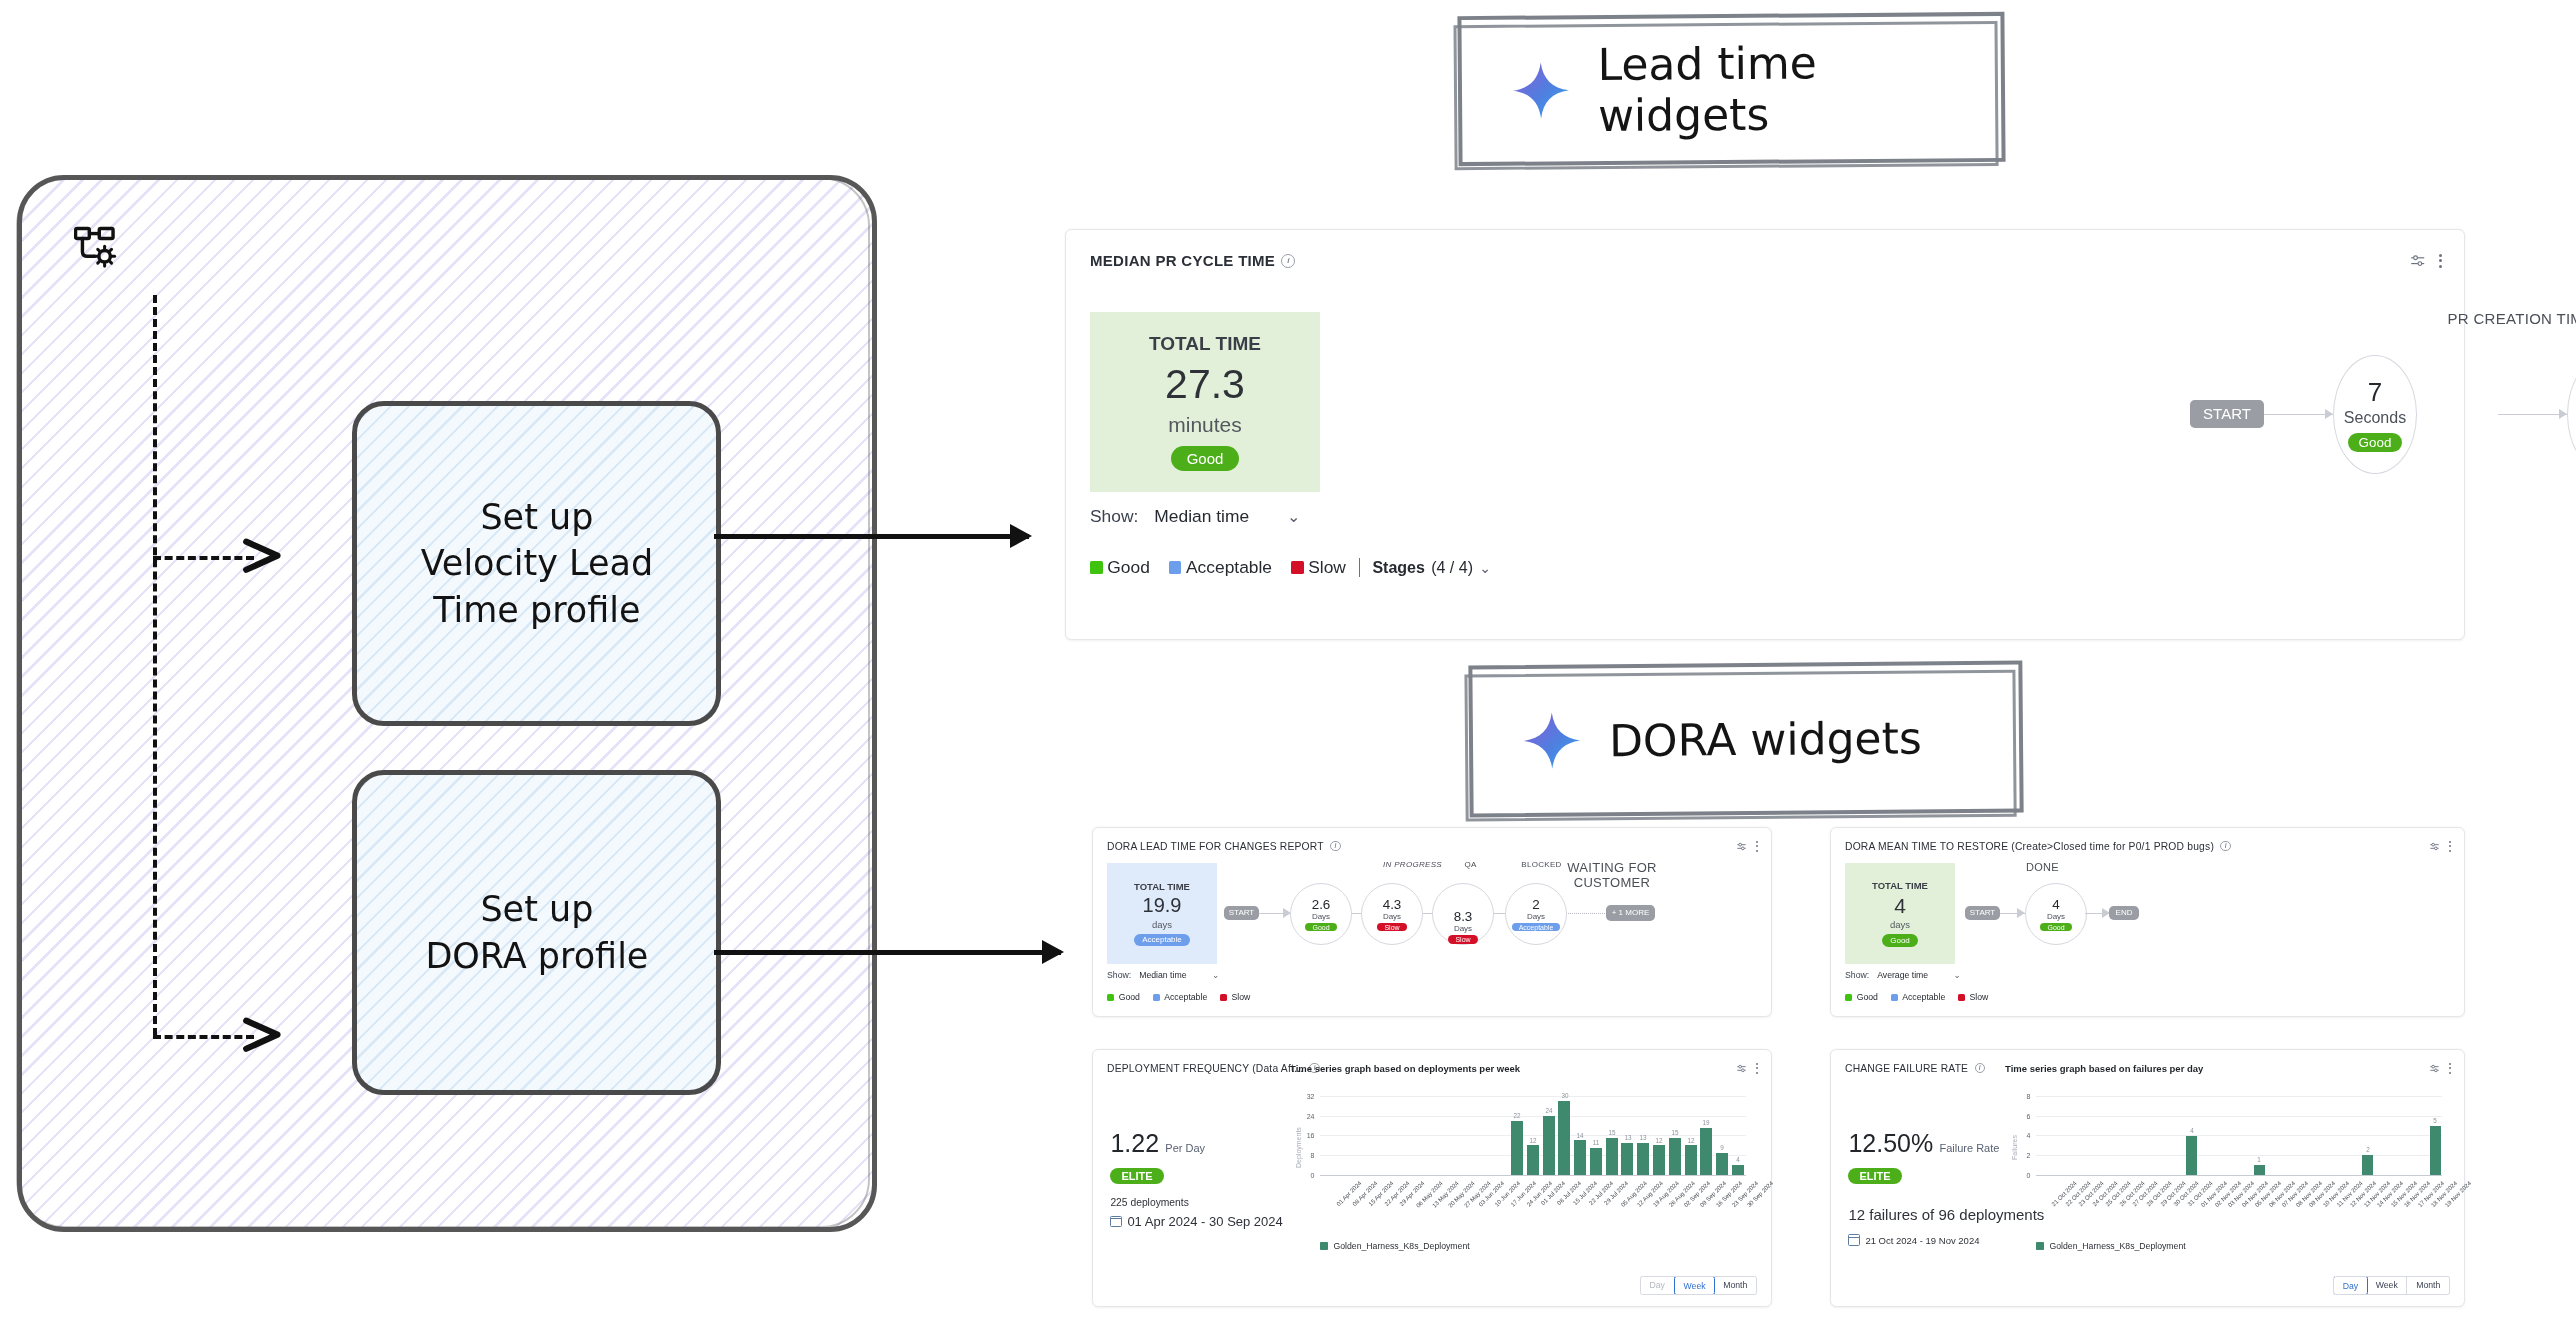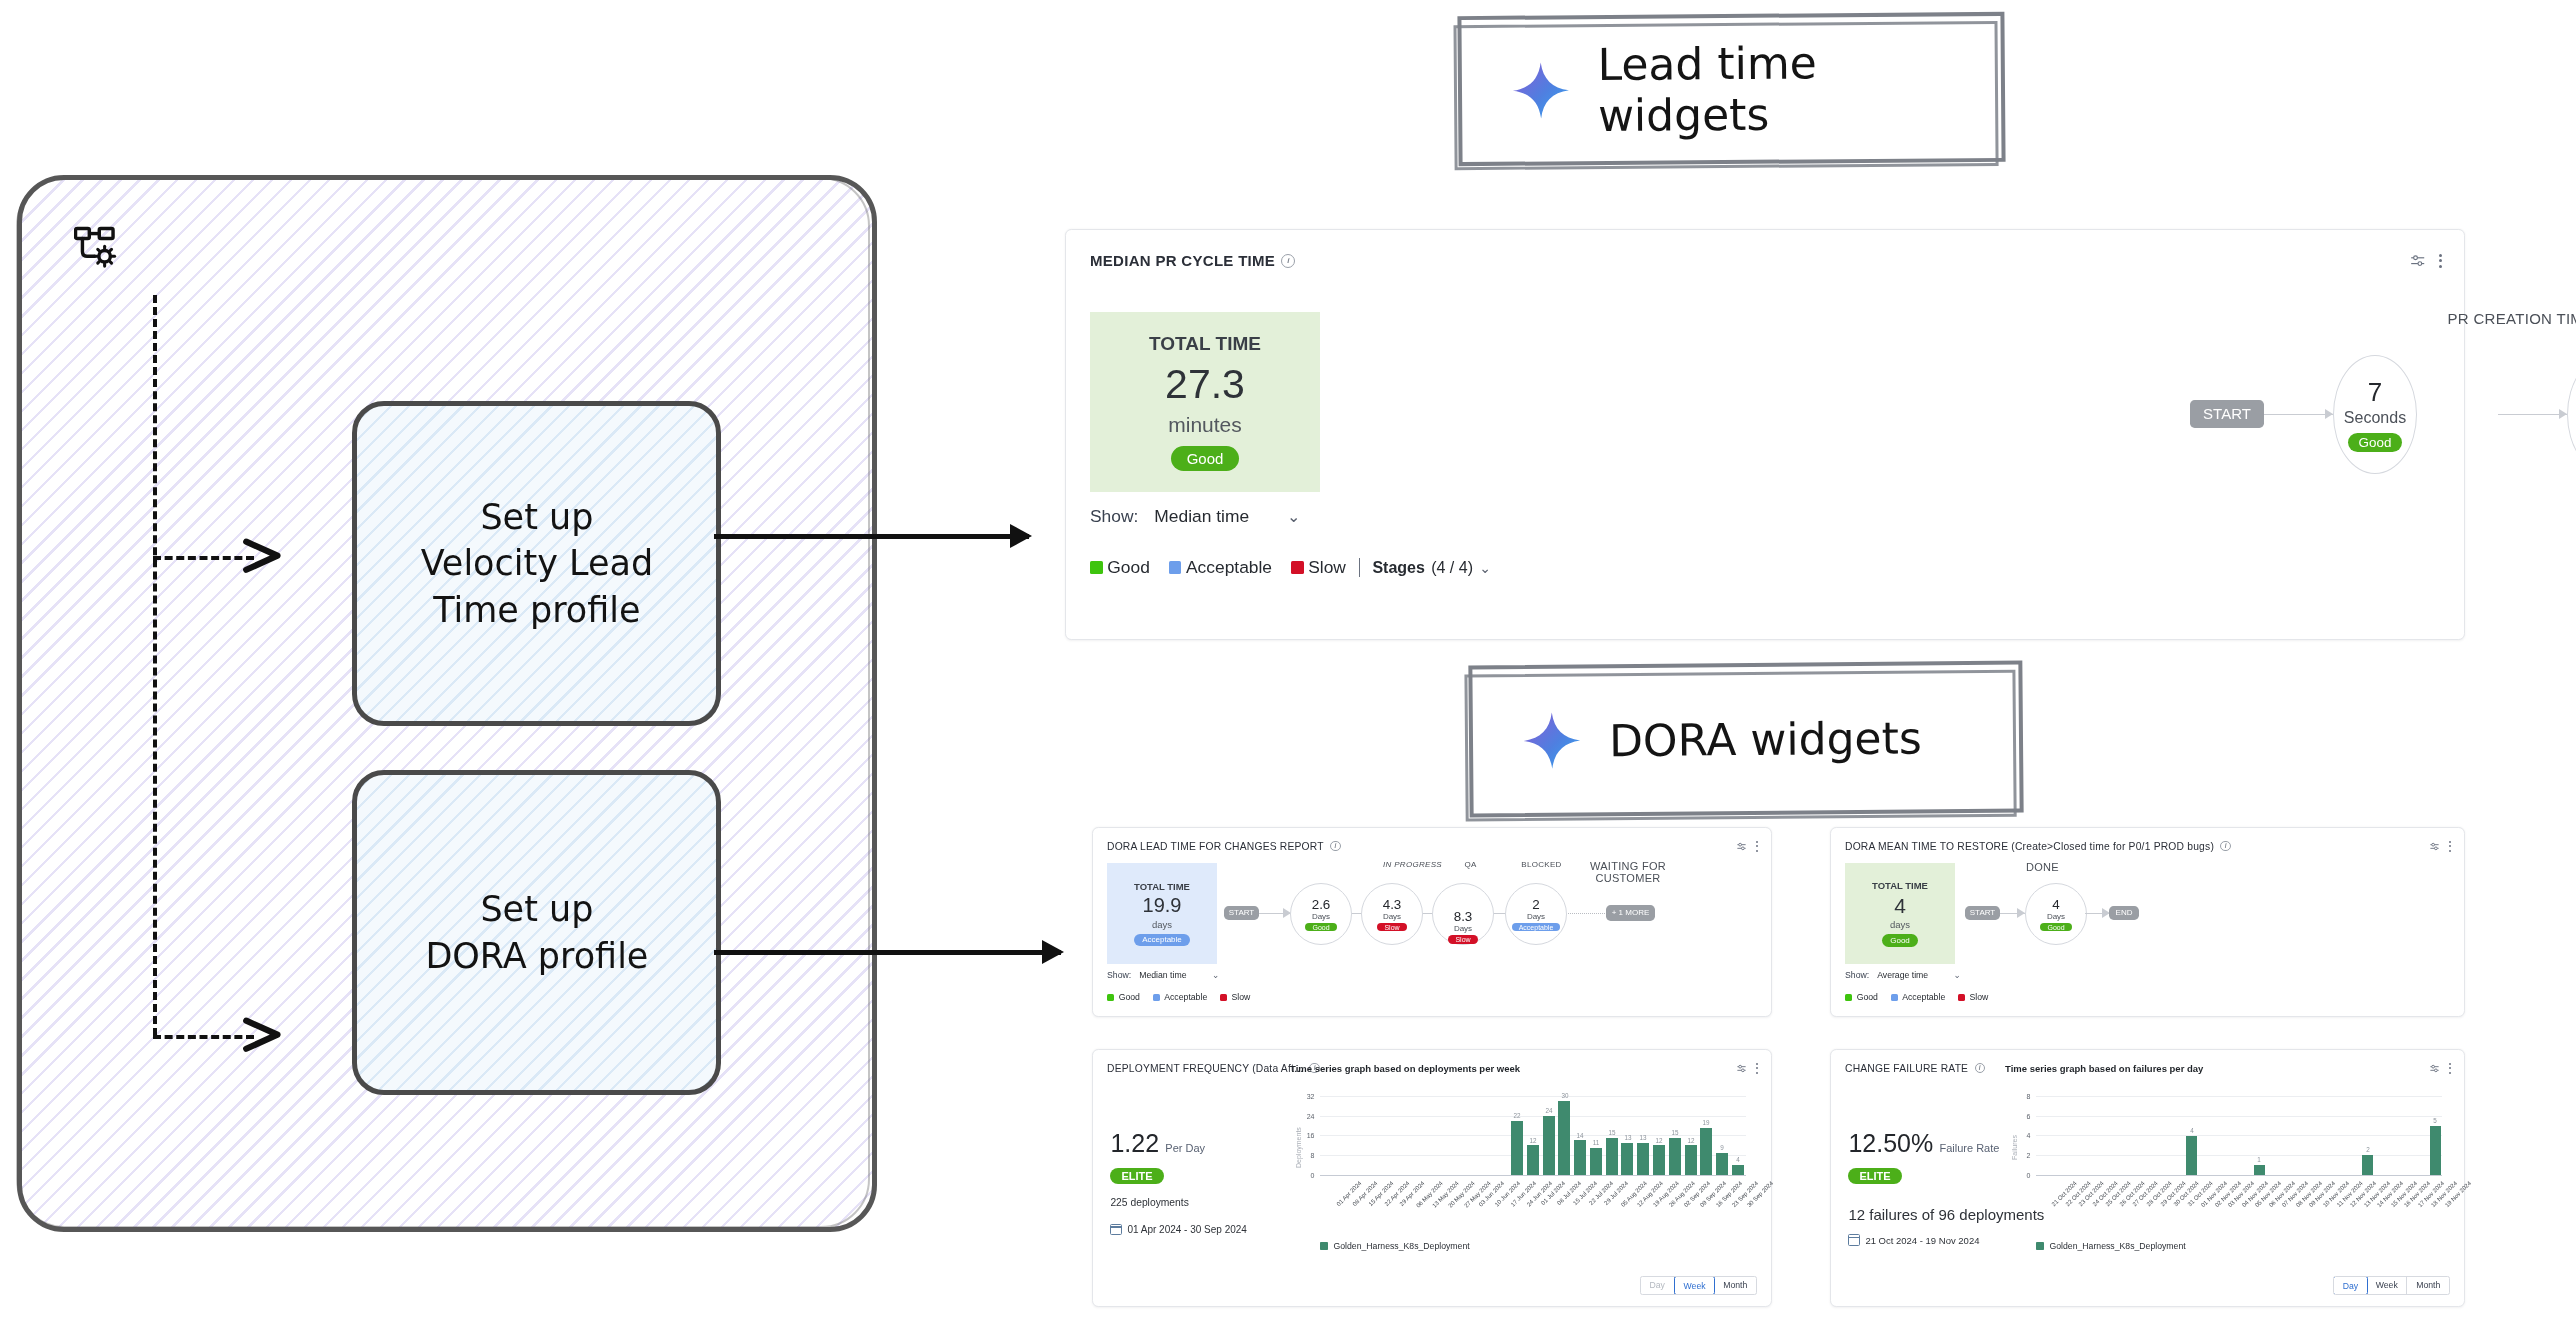--- a/index.html
+++ b/index.html
@@ -292,21 +292,21 @@
   <div class="total-box tt-blue" style="left:14px;top:35px;width:110px;height:101px;">
     <div class="tt-label" style="font-size:9.5px;">TOTAL TIME</div>
     <div class="tt-value" style="font-size:20px;margin-top:2.4px;">19.9</div>
     <div class="tt-unit" style="font-size:9.5px;margin-top:1.6px;">days</div>
     <div class="pill pill-acceptable" style="font-size:8px;padding:1.6px 8.7px;margin-top:4px;">Acceptable</div>
   </div>
 
   <div class="stage-label" style="left:272px;top:32px;width:95px;font-size:8px;font-style:italic;">IN PROGRESS</div>
   <div class="stage-label" style="left:330px;top:32px;width:95px;font-size:8px;">QA</div>
   <div class="stage-label" style="left:401px;top:32px;width:95px;font-size:8px;">BLOCKED</div>
-  <div class="stage-label" style="left:472px;top:32px;width:126px;font-size:11px;">WAITING FOR CUSTOMER</div>
+  <div class="stage-label" style="left:456px;top:32px;width:126px;font-size:13px;">WAITING FOR CUSTOMER</div>
 
   <div class="terminal" style="left:131px;top:78px;width:35px;height:14px;line-height:14px;font-size:8px;">START</div>
   <div class="connector" style="left:166px;top:85px;width:32px;"></div>
   <div class="connector" style="left:249px;top:85px;width:33px;"></div>
   <div class="connector" style="left:319px;top:85px;width:33px;"></div>
   <div class="connector" style="left:391px;top:85px;width:33px;"></div>
   <div class="connector dotted" style="left:475px;top:85px;width:41px;"></div>
   <div class="terminal" style="left:513px;top:77px;width:49px;height:16px;line-height:16px;font-size:8px;">+ 1 MORE</div>
 
   <div class="node" style="left:197px;top:55px;width:60px;height:60px;">
@@ -429,21 +429,21 @@
       </span>
   </div>
 
   <div style="position:absolute;left:17.4px;top:79px;">
     <div style="display:flex;align-items:baseline;gap:6.3px;">
       <span class="metric-big" style="font-size:25px;">1.22</span>
       <span class="metric-suffix" style="font-size:11px;">Per Day</span>
     </div>
     <div class="elite" style="font-size:11px;padding:2.4px 11px;margin-top:9.5px;">ELITE</div>
     <div class="metric-sub" style="font-size:10.3px;margin-top:12.6px;">225 deployments</div>
-    <div class="metric-date" style="font-size:10px;margin-top:16px;justify-content:flex-end;">
+    <div class="metric-date" style="font-size:13px;margin-top:6px;justify-content:flex-end;">
       <span class="cal-ic"></span>
       <span>01 Apr 2024 - 30 Sep 2024</span>
     </div>
   </div>
 
   <div class="ylabel-v" style="left:202px;top:47px;height:71px;font-size:7px;">Deployments</div>
   <div id="df-plot" class="plot" style="left:227px;top:46px;width:426px;height:79px;">
       <div class="axisline" style="top: 79px;"></div>
       <div class="ytick" style="top: 79px; font-size: 7px;">0</div>
       <div class="gridline" style="top: 59px;"></div>

